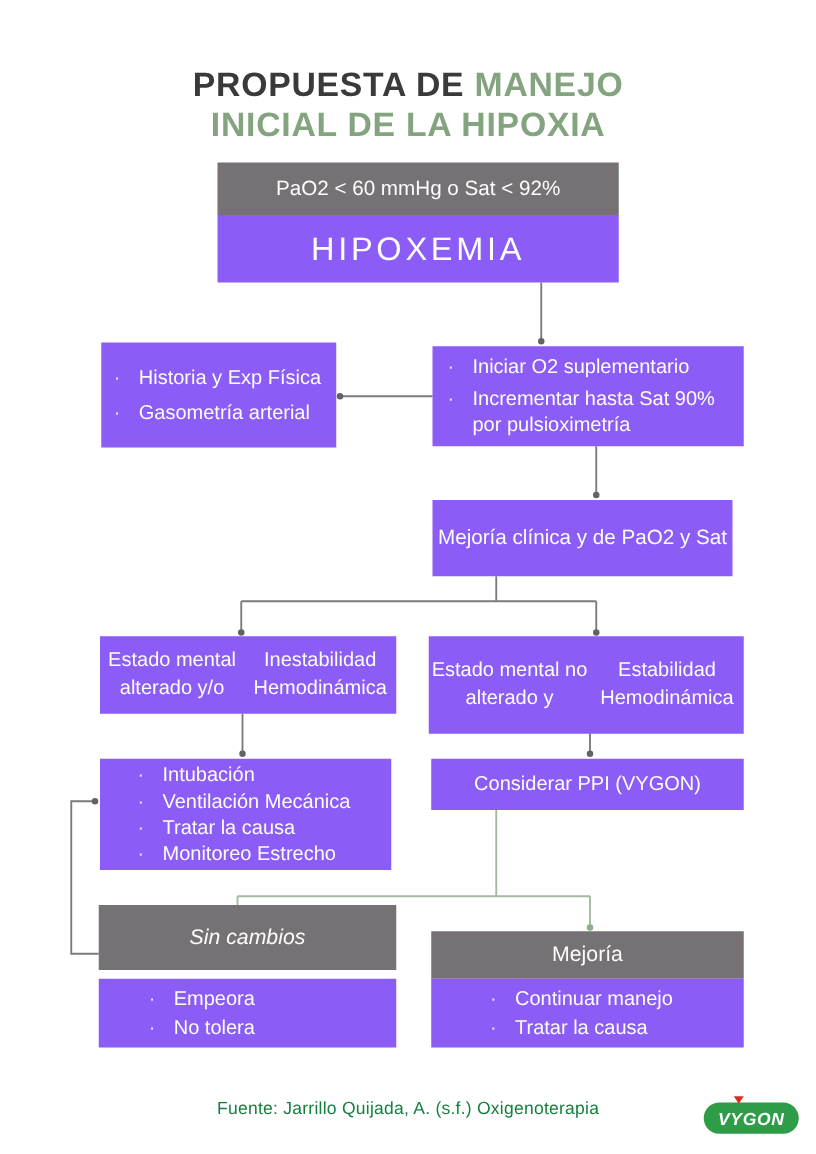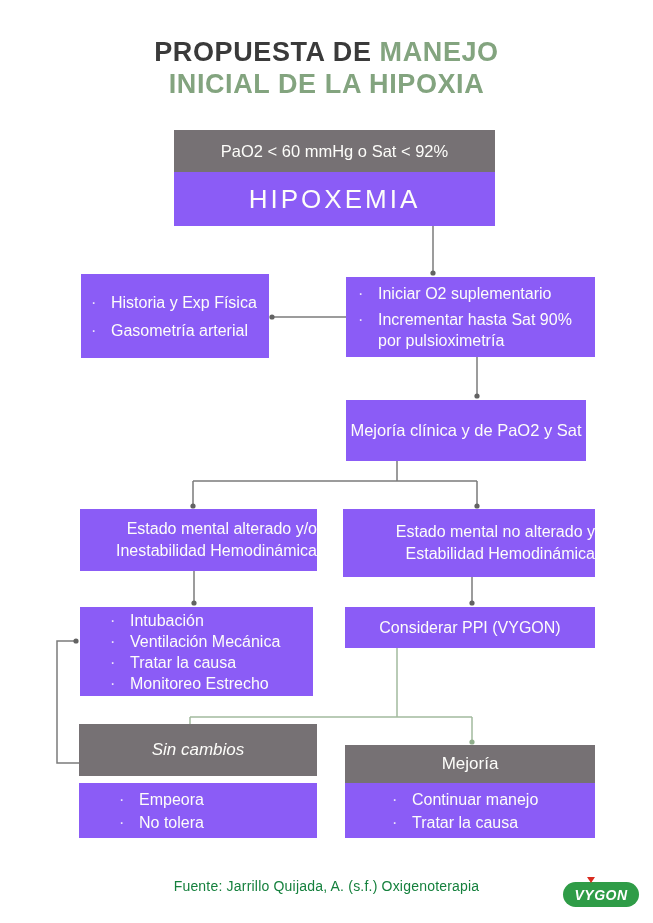--- a/index.html
+++ b/index.html
@@ -3,21 +3,21 @@
 <meta charset="utf-8">
 <style>
   html,body{margin:0;padding:0;background:#ffffff;}
   .canvas{
     position:relative;width:653px;height:923px;background:#ffffff;
     font-family:"Liberation Sans","DejaVu Sans",sans-serif;overflow:hidden;
   }
   
   .title{
     position:absolute;top:36px;left:0;right:0;text-align:center;
-    font-size:27px;font-weight:700;letter-spacing:0.6px;line-height:32px;margin:0;
+    font-size:27px;font-weight:700;letter-spacing:0.6px;line-height:32px;margin:16px;
   }
   .title .dark{color:#3a3a3a;}
   .title .green{color:#83a47f;}
   
   .box{position:absolute;box-sizing:border-box;color:#fdfdfa;}
   .green-box{background:#8b5cf6;}
   .gray-box{background:#767174;}
   .center{display:flex;align-items:center;justify-content:center;text-align:center;}
   
   ul.blist{list-style:none;margin:0;padding:0;display:flex;flex-direction:column;justify-content:center;height:100%;}
@@ -36,21 +36,21 @@
   }
   .logo .logo-text{
     color:#ffffff;font-weight:700;font-style:italic;font-size:14px;letter-spacing:0.5px;
     font-family:"Liberation Sans",sans-serif;
   }
   .logo .tri{
     position:absolute;top:-5px;left:24px;width:0;height:0;
     border-left:4px solid transparent;border-right:4px solid transparent;
     border-top:6px solid #d92b1f;
   }
-  .two-line{flex-direction:column;font-size:16px;line-height:22px;align-items:flex-end;}
+  .two-line{flex-direction:row;font-size:16px;line-height:22px;}
 </style>
 </head>
 <body>
 
 <div class="canvas">
 
   <h1 class="title">
     <span class="dark">PROPUESTA DE </span><span class="green">MANEJO</span><br>
     <span class="green">INICIAL DE LA HIPOXIA</span>
   </h1>
@@ -134,21 +134,21 @@
 
   <div class="box green-box center" style="left:346px;top:400px;width:240px;height:61px;font-size:16.5px;text-align:right;">
     <span>Mejoría clínica y de PaO2 y Sat</span>
   </div>
 
   <div class="box green-box center two-line" style="left:80px;top:509px;width:237px;height:62px;">
     <div>Estado mental alterado y/o</div>
     <div>Inestabilidad Hemodinámica</div>
   </div>
 
-  <div class="box green-box center two-line" style="left:343px;top:509px;width:252px;height:68px;">
+  <div class="box green-box center two-line" style="left:343px;top:509px;width:252px;height:78px;">
     <div>Estado mental no alterado y</div>
     <div>Estabilidad Hemodinámica</div>
   </div>
 
   <div class="box green-box" style="left:80px;top:607px;width:233px;height:89px;padding:6px 4px 6px 30px;">
     <ul class="blist" style="gap:0px;">
       <li>
         <span class="dot">·</span>
         <span>Intubación</span>
       </li>

